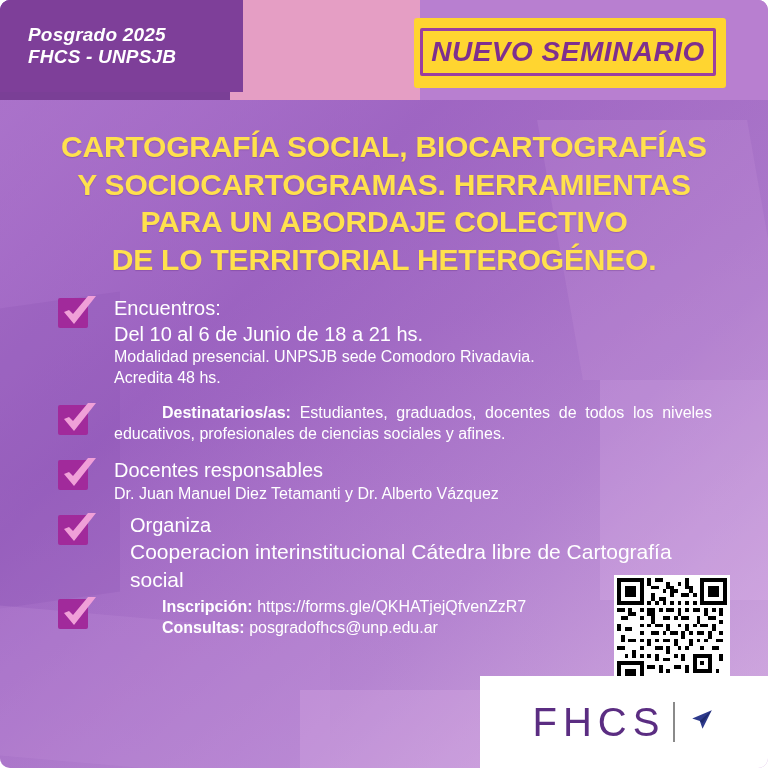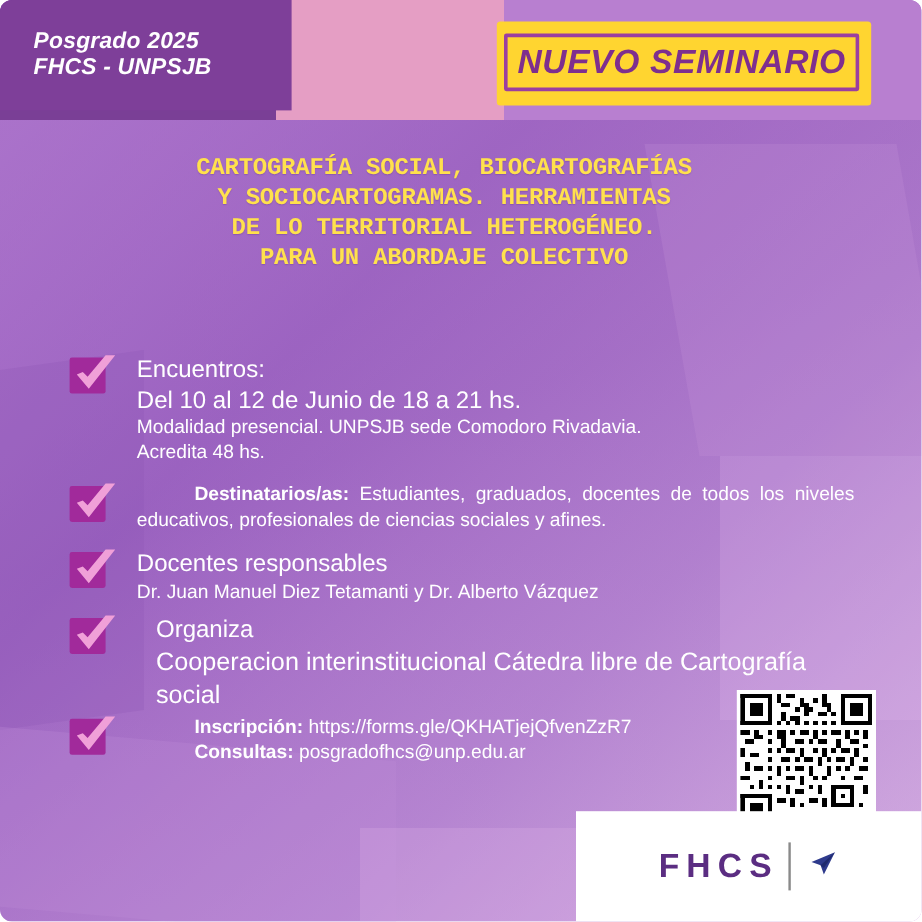--- a/index.html
+++ b/index.html
@@ -93,31 +93,30 @@
     font-weight: bold;
     font-size: 28px;
     font-style: italic;
     letter-spacing: 0.5px;
     text-align: right;
   }
 
   
   .title {
     position: absolute;
-    left: 12px;
+    left: 26px;
     top: 128px;
     width: 716px;
     text-align: center;
     color: #ffe14d;
     font-weight: bold;
-    font-size: 20px;
+    font-size: 30px;
     line-height: 1.25;
     letter-spacing: -0.2px;
     text-shadow: 0 1px 1px rgba(80,30,110,0.25);
-    font-family: Liberation Mono, monospace;
   }
   .title .tl { display: block; }
 
   
   .content {
     position: absolute;
     left: 58px;
     top: 296px;
     width: 660px;
   }
@@ -203,22 +202,22 @@
     align-items: center;
     justify-content: center;
   }
   .footer-top {
     display: flex;
     align-items: center;
     justify-content: center;
   }
   .fhcs {
     color: #5b2d82;
-    font-weight: bold;
-    font-size: 28px;
+    font-weight: normal;
+    font-size: 40px;
     letter-spacing: 6px;
     line-height: 1;
   }
   .divider {
     width: 2px;
     height: 40px;
     background: #8a8a8a;
     margin: 0 14px 0 8px;
   }
   .plane {
@@ -254,36 +253,36 @@
 
   <div class="badge-wrap">
     <div class="badge-bg"></div>
     <div class="badge-outline"></div>
     <div class="badge-text">NUEVO SEMINARIO</div>
   </div>
 
   <div class="title">
     <span class="tl">CARTOGRAFÍA SOCIAL, BIOCARTOGRAFÍAS</span>
     <span class="tl">Y SOCIOCARTOGRAMAS. HERRAMIENTAS</span>
+    <span class="tl">PARA UN ABORDAJE COLECTIVO</span>
     <span class="tl">DE LO TERRITORIAL HETEROGÉNEO.</span>
-    <span class="tl">PARA UN ABORDAJE COLECTIVO</span>
   </div>
 
   <div class="content">
 
     <div class="item">
       <div class="check">
         <div class="sq"></div>
         <svg class="tick" viewBox="0 0 38 34" xmlns="http://www.w3.org/2000/svg" aria-hidden="true">
           <path d="M2 18 L12 30 L34 2 L26 2 L11 20 L7 16 Z" fill="#f0a0d8"></path>
         </svg>
       </div>
       <div class="item-body">
         <div class="lead">Encuentros:</div>
-        <div class="lead">Del 10 al 12 de Junio de 18 a 21 hs.</div>
+        <div class="lead">Del 10 al 6 de Junio de 18 a 21 hs.</div>
         <div class="sub">Modalidad presencial. UNPSJB sede Comodoro Rivadavia.</div>
         <div class="sub">Acredita 48 hs.</div>
       </div>
     </div>
 
     <div class="item">
       <div class="check">
         <div class="sq"></div>
         <svg class="tick" viewBox="0 0 38 34" xmlns="http://www.w3.org/2000/svg" aria-hidden="true">
           <path d="M2 18 L12 30 L34 2 L26 2 L11 20 L7 16 Z" fill="#f0a0d8"></path>

